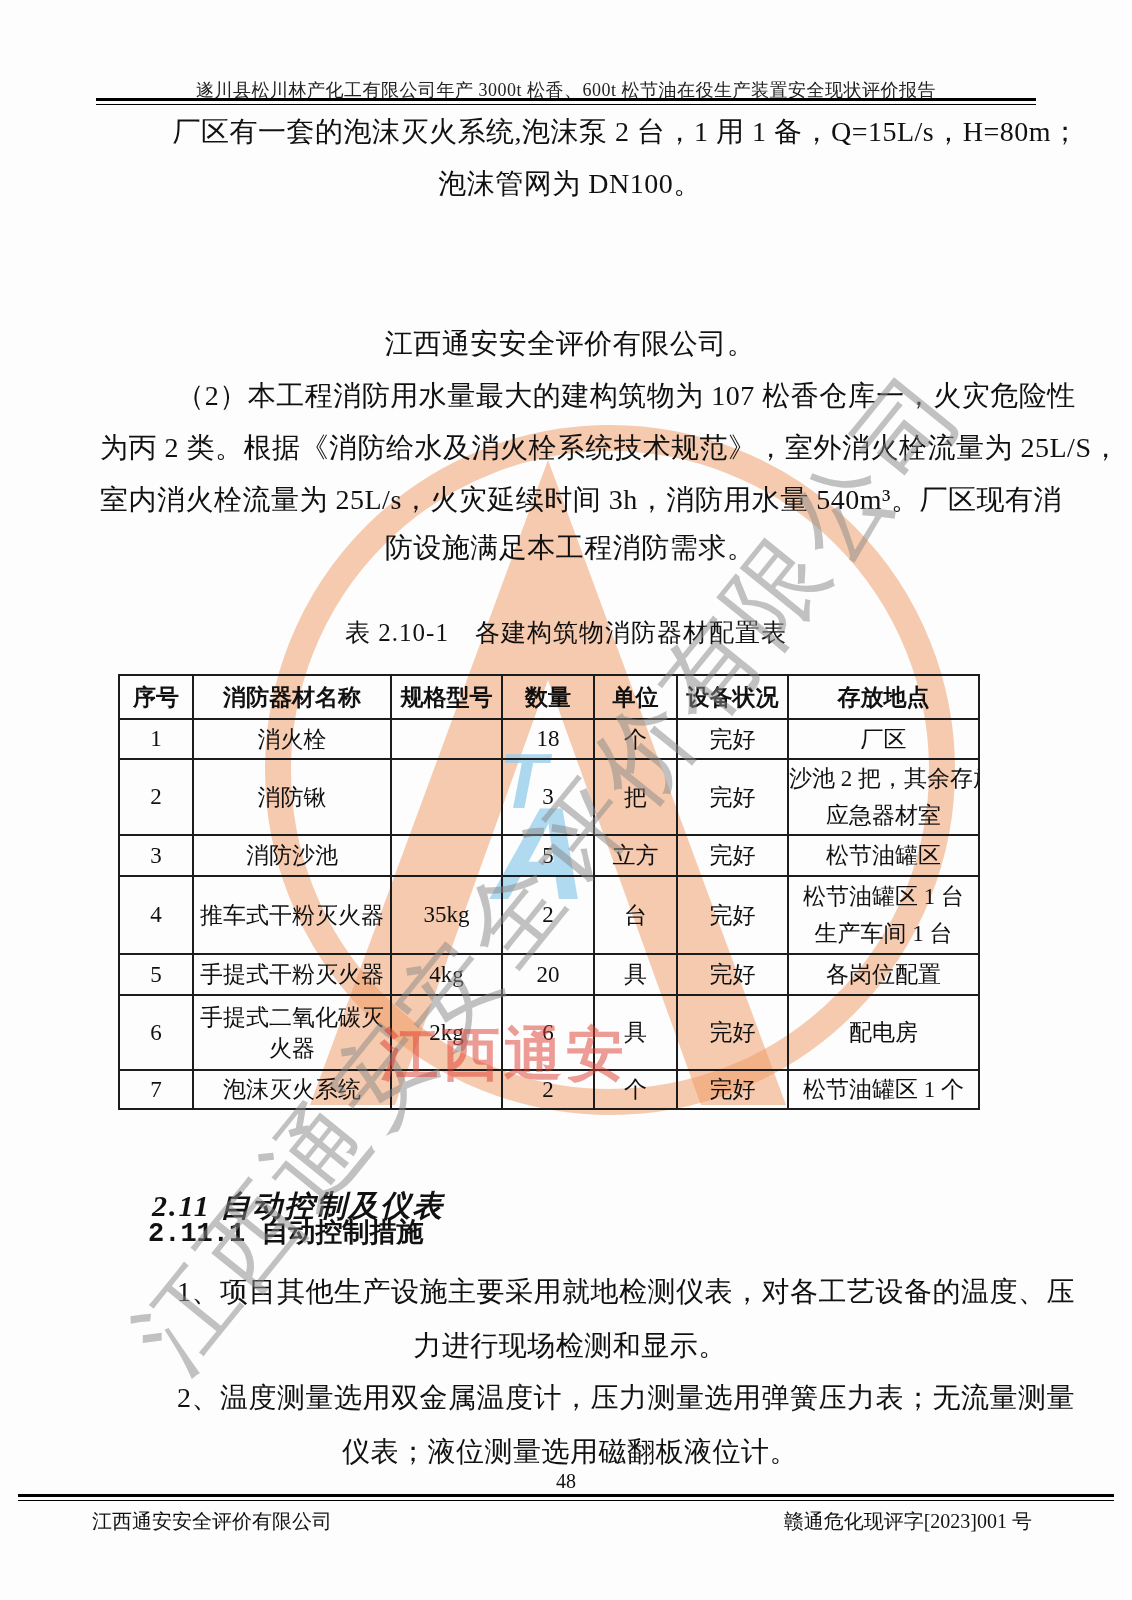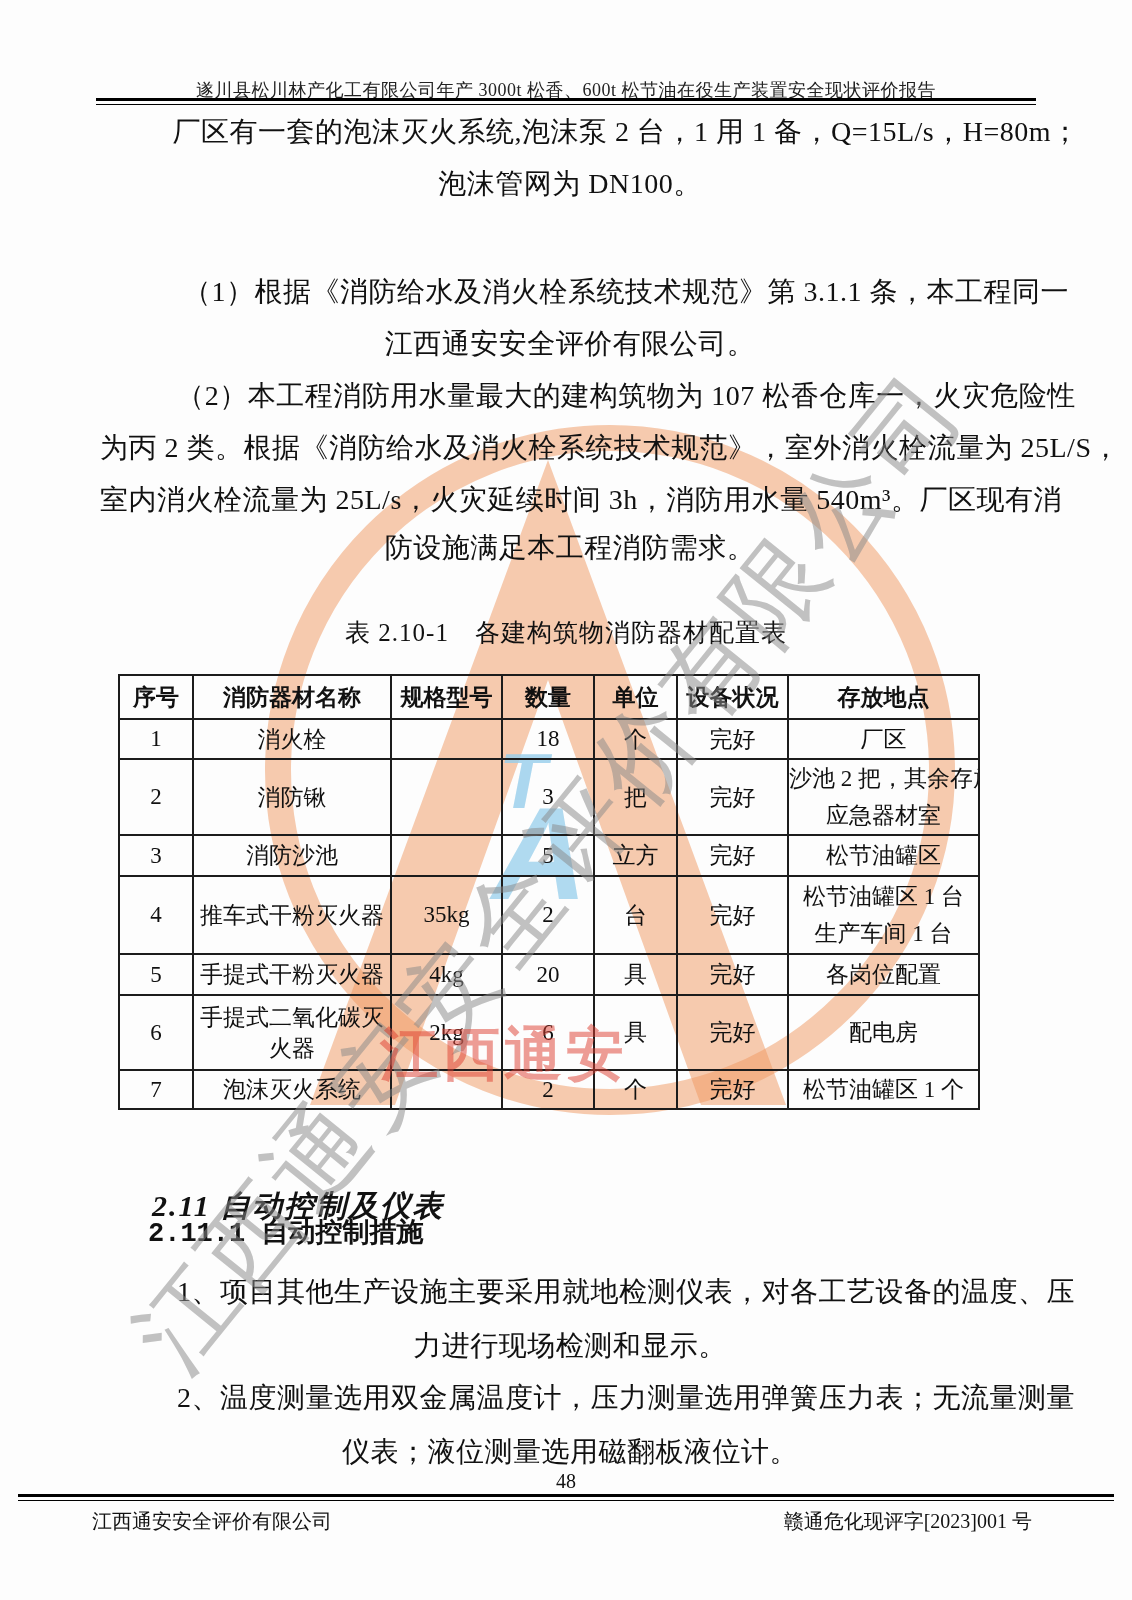--- a/index.html
+++ b/index.html
@@ -76,21 +76,20 @@
   </div>
 
   <div class="content">
 
     <div class="hdr-title">遂川县松川林产化工有限公司年产 3000t 松香、600t 松节油在役生产装置安全现状评价报告</div>
     <div class="rule hdr-rule-thick"></div>
     <div class="rule hdr-rule-thin"></div>
 
     <div class="bline ind" style="top:116px">厂区有一套的泡沫灭火系统,泡沫泵 2 台，1 用 1 备，Q=15L/s，H=80m；</div>
     <div class="bline" style="top:168px">泡沫管网为 DN100。</div>
-    <div class="bline ind" style="top:276px">（1）根据《消防给水及消火栓系统技术规范》第 3.1.1 条，本工程同一</div>
     <div class="bline" style="top:328px">江西通安安全评价有限公司。</div>
     <div class="bline ind" style="top:380px">（2）本工程消防用水量最大的建构筑物为 107 松香仓库一，火灾危险性</div>
     <div class="bline" style="top:432px">为丙 2 类。根据《消防给水及消火栓系统技术规范》，室外消火栓流量为 25L/S，</div>
     <div class="bline" style="top:484px">室内消火栓流量为 25L/s，火灾延续时间 3h，消防用水量 540m³。厂区现有消</div>
     <div class="bline" style="top:532px">防设施满足本工程消防需求。</div>
 
     <div class="tbl-title">表 2.10-1　各建构筑物消防器材配置表</div>
 
     <table class="fire">
       <colgroup>

